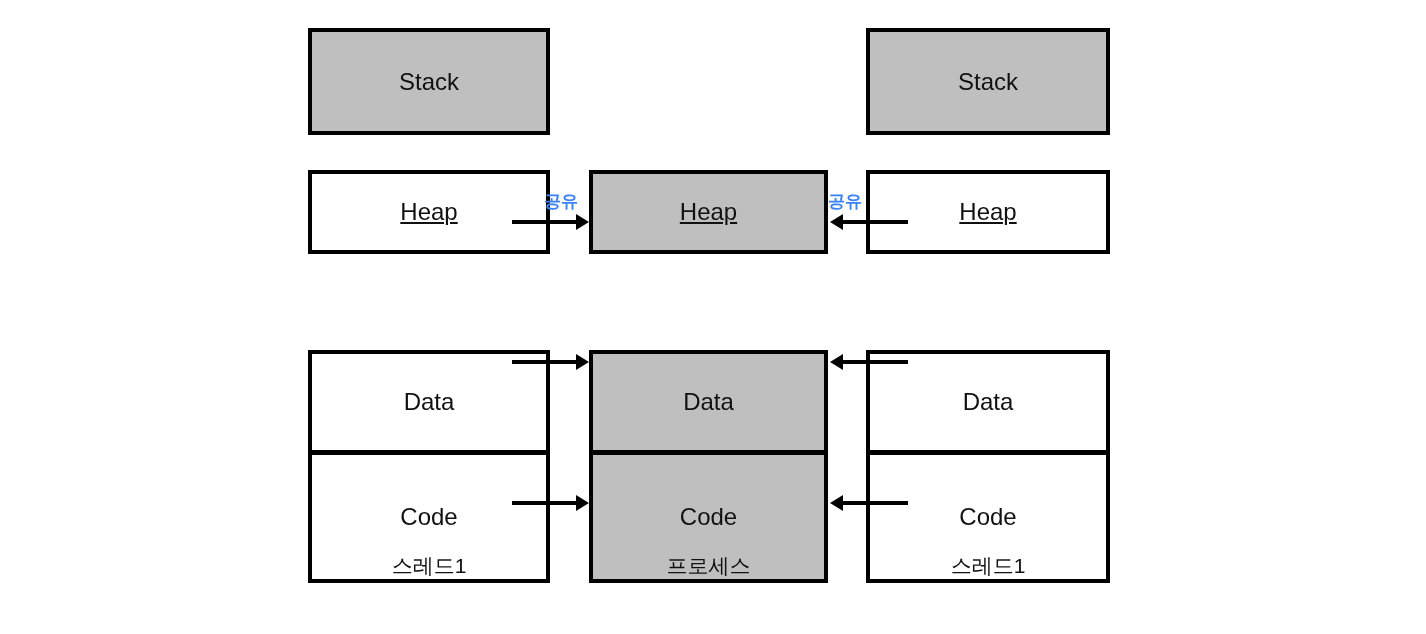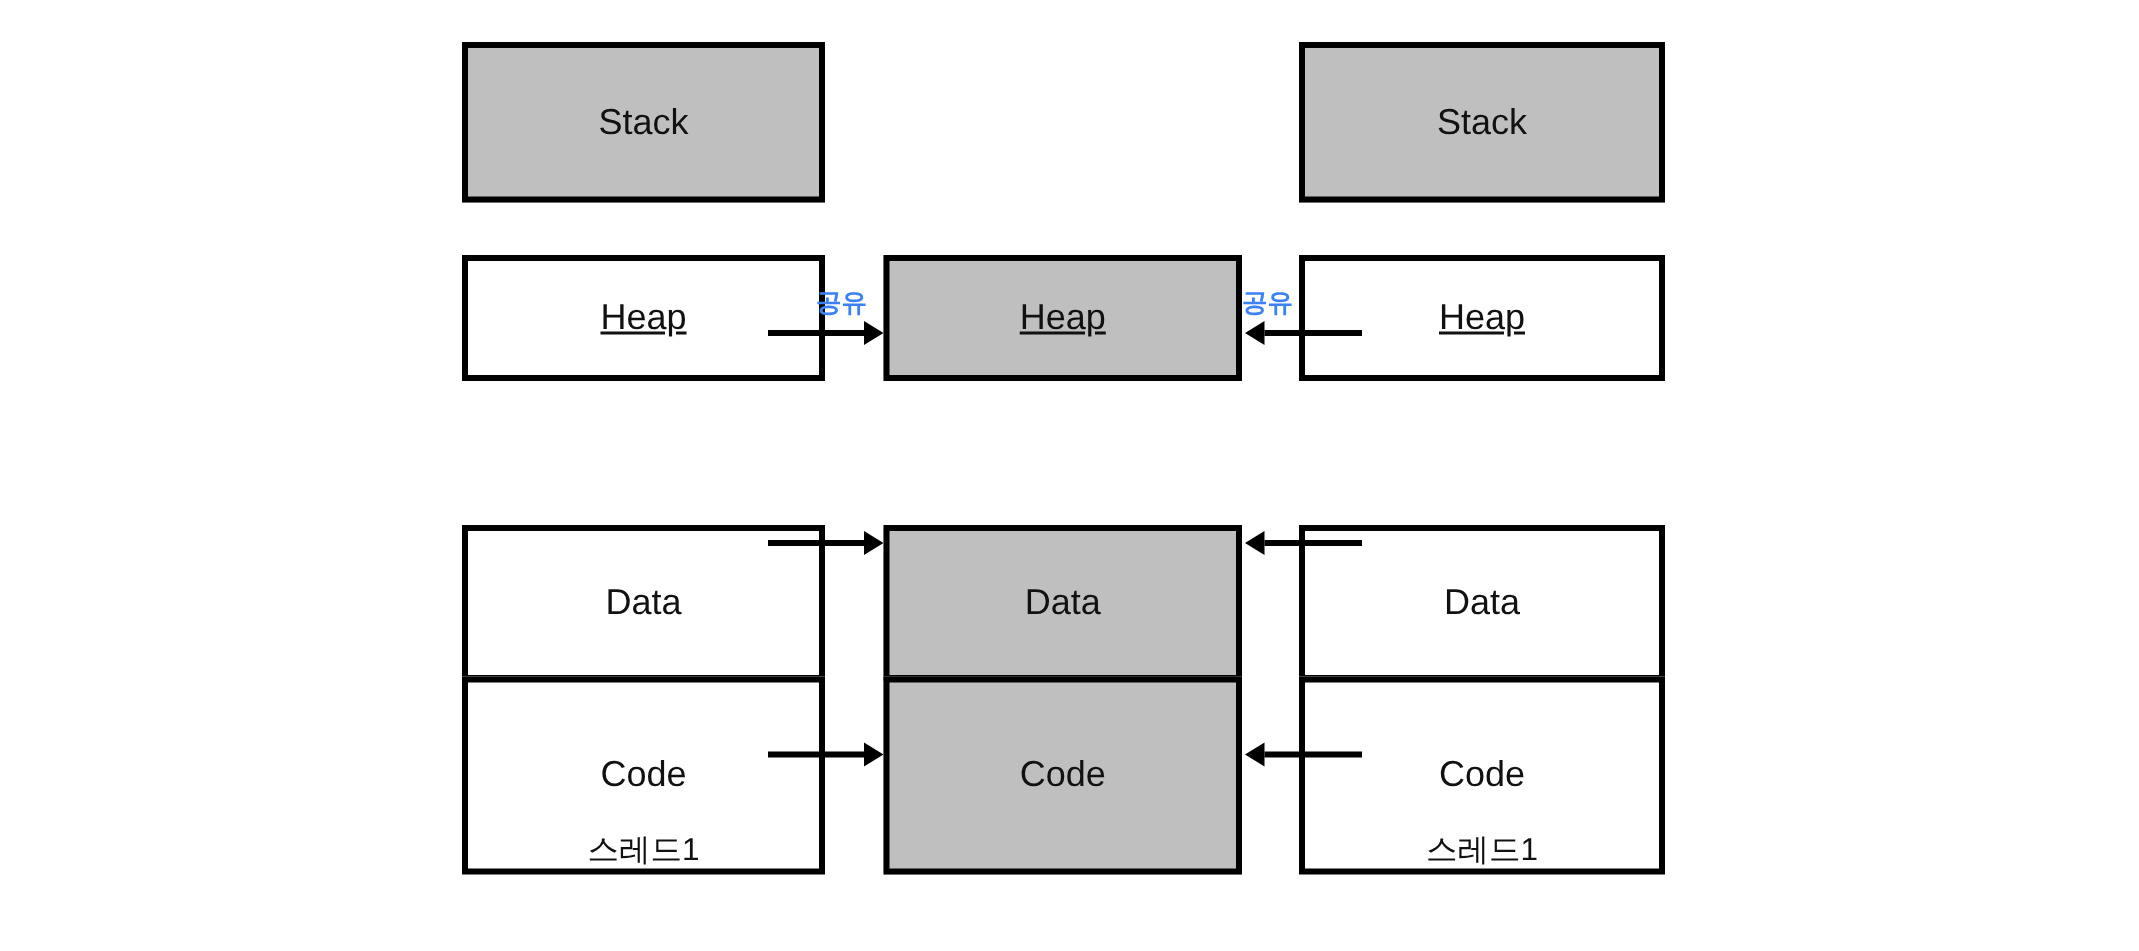--- a/index.html
+++ b/index.html
@@ -126,15 +126,16 @@
   <div class="ahead left" style="left:830px; top:354px;"></div>
   <div class="aline" style="left:843px; top:360px; width:65px;"></div>
 
   <div class="aline" style="left:512px; top:501px; width:64px;"></div>
   <div class="ahead right" style="left:576px; top:495px;"></div>
 
   <div class="ahead left" style="left:830px; top:495px;"></div>
   <div class="aline" style="left:843px; top:501px; width:65px;"></div>
 
   <div class="caption" style="left:308px; width:242px;">스레드1</div>
+  <div class="caption" style="left:589px; width:239px;">프로세스</div>
   <div class="caption" style="left:866px; width:244px;">스레드1</div>
 
 </div>
 
 </body></html>

